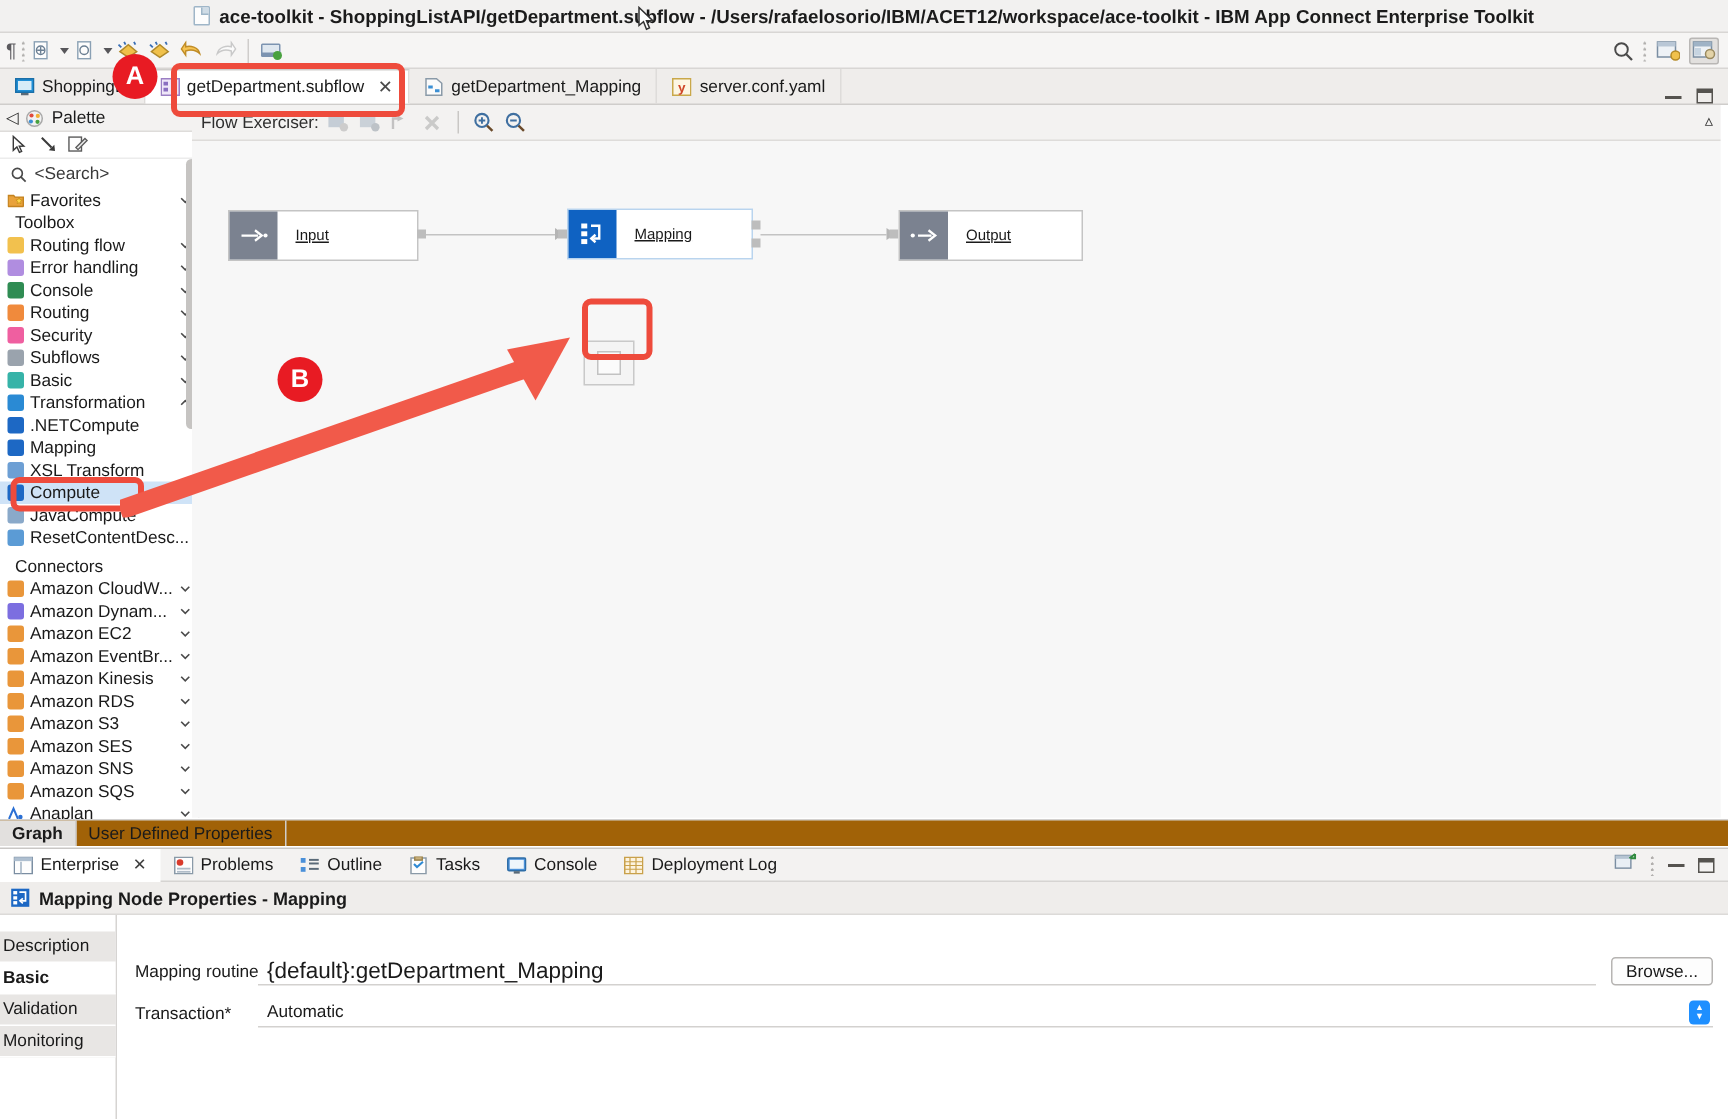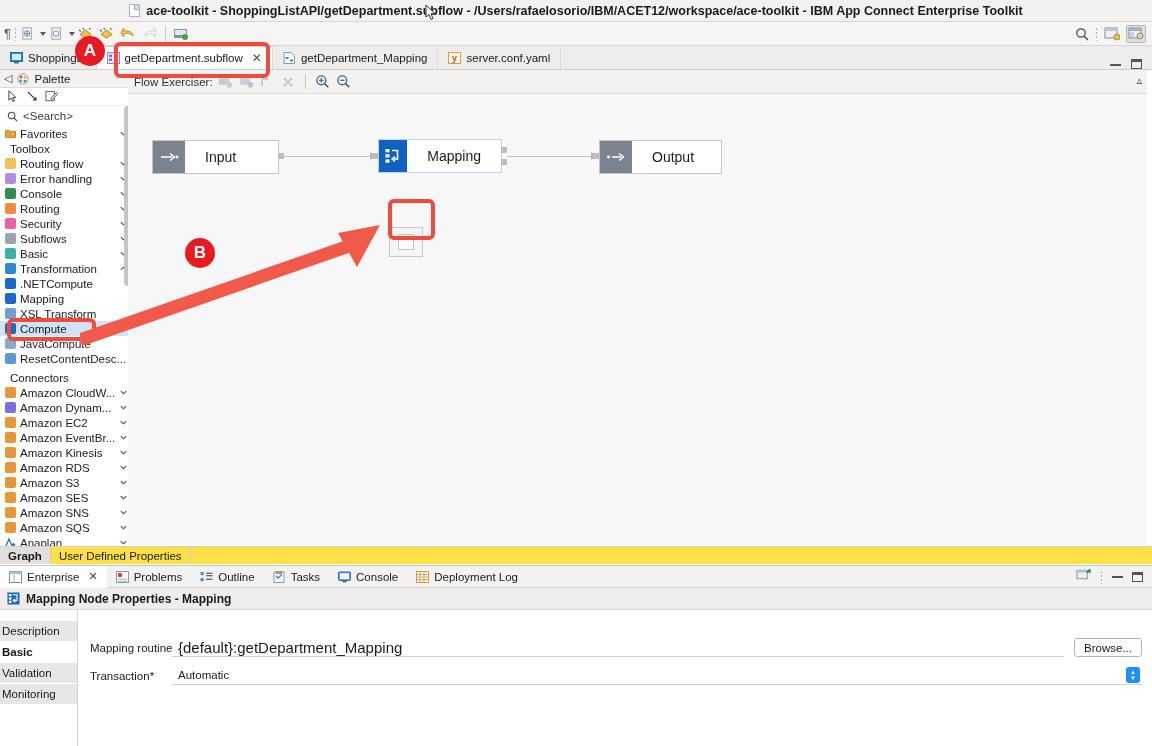--- a/index.html
+++ b/index.html
@@ -86,35 +86,35 @@
   .fe-label { font-size:11.5px; color:#2f2f2f; white-space:nowrap; }
   .etb-btn { width:17px; height:17px; display:flex; align-items:center; justify-content:center; opacity:.45;}
   .etb-sep { width:1px; height:15px; background:#c9c7c5; margin:0 4px;}
   .canvas { position:relative; height:451px; background:#f7f7f7; overflow:hidden;}
   .editor-collapse { position:absolute; right:5px; top:4px; font-size:11px; color:#3a3a3a;}
 
   
   .node { position:absolute; height:34px; display:flex; align-items:stretch;
           background:#ffffff; border:1px solid #c4c4c4; }
   .node .nic { width:32px; display:flex; align-items:center; justify-content:center; }
-  .node .nlabel { display:flex; align-items:center; padding:0 20px; font-size:14px; color:#1a1a1a; white-space:nowrap;}
+  .node .nlabel { display:flex; align-items:center; padding:0 12px; font-size:10px; color:#1a1a1a; white-space:nowrap;text-decoration:underline;}
   .node.terminalnode .nic { background:#7b8290; }
   .node.mapping { border:1px solid #b9d4ee; }
   .node.mapping .nic { background:#0f62c2; }
   .conn { position:absolute; height:1px; background:#c3c3c3;}
   .port { position:absolute; width:6px; height:6px; background:#bdbdbd; }
   .arrowhead { position:absolute; width:0;height:0;border-top:4px solid transparent;border-bottom:4px solid transparent;border-left:6px solid #b5b5b5;}
 
   
   .drop-node { position:absolute; width:34px; height:30px; background:#f4f4f4; border:1px solid #c9c9c9;
                display:flex; align-items:center; justify-content:center;}
   .drop-node .inner { width:16px; height:16px; border:1px solid #c2c2c2; background:#fbfbfb;}
 
   
-  .graphtabs { position:absolute; left:0; top:546px; width:1152px; height:18px; background:#fde047;
+  .graphtabs { position:absolute; left:0; top:546px; width:1152px; height:18px; background:#a16207;
                border-top:1px solid #d3d1cf; display:flex; align-items:stretch; }
   .gtab { display:flex; align-items:center; padding:0 8px; font-size:11.5px; border-right:1px solid #cfcdcb; }
   .gtab.active { background:#e2e0de; font-weight:bold; }
 
   
   .propsview { position:absolute; left:0; top:565px; width:1152px; height:181px; background:#ffffff;
                border-top:1px solid #c9c7c5;}
   .pv-tabs { height:22px; background:#f3f2f1; border-bottom:1px solid #d6d4d2; display:flex; align-items:center; gap:0;}
   .pv-tab { display:flex; align-items:center; gap:5px; padding:0 9px; height:22px; font-size:11.5px; white-space:nowrap;}
   .pv-tab.active { background:#ffffff; }

